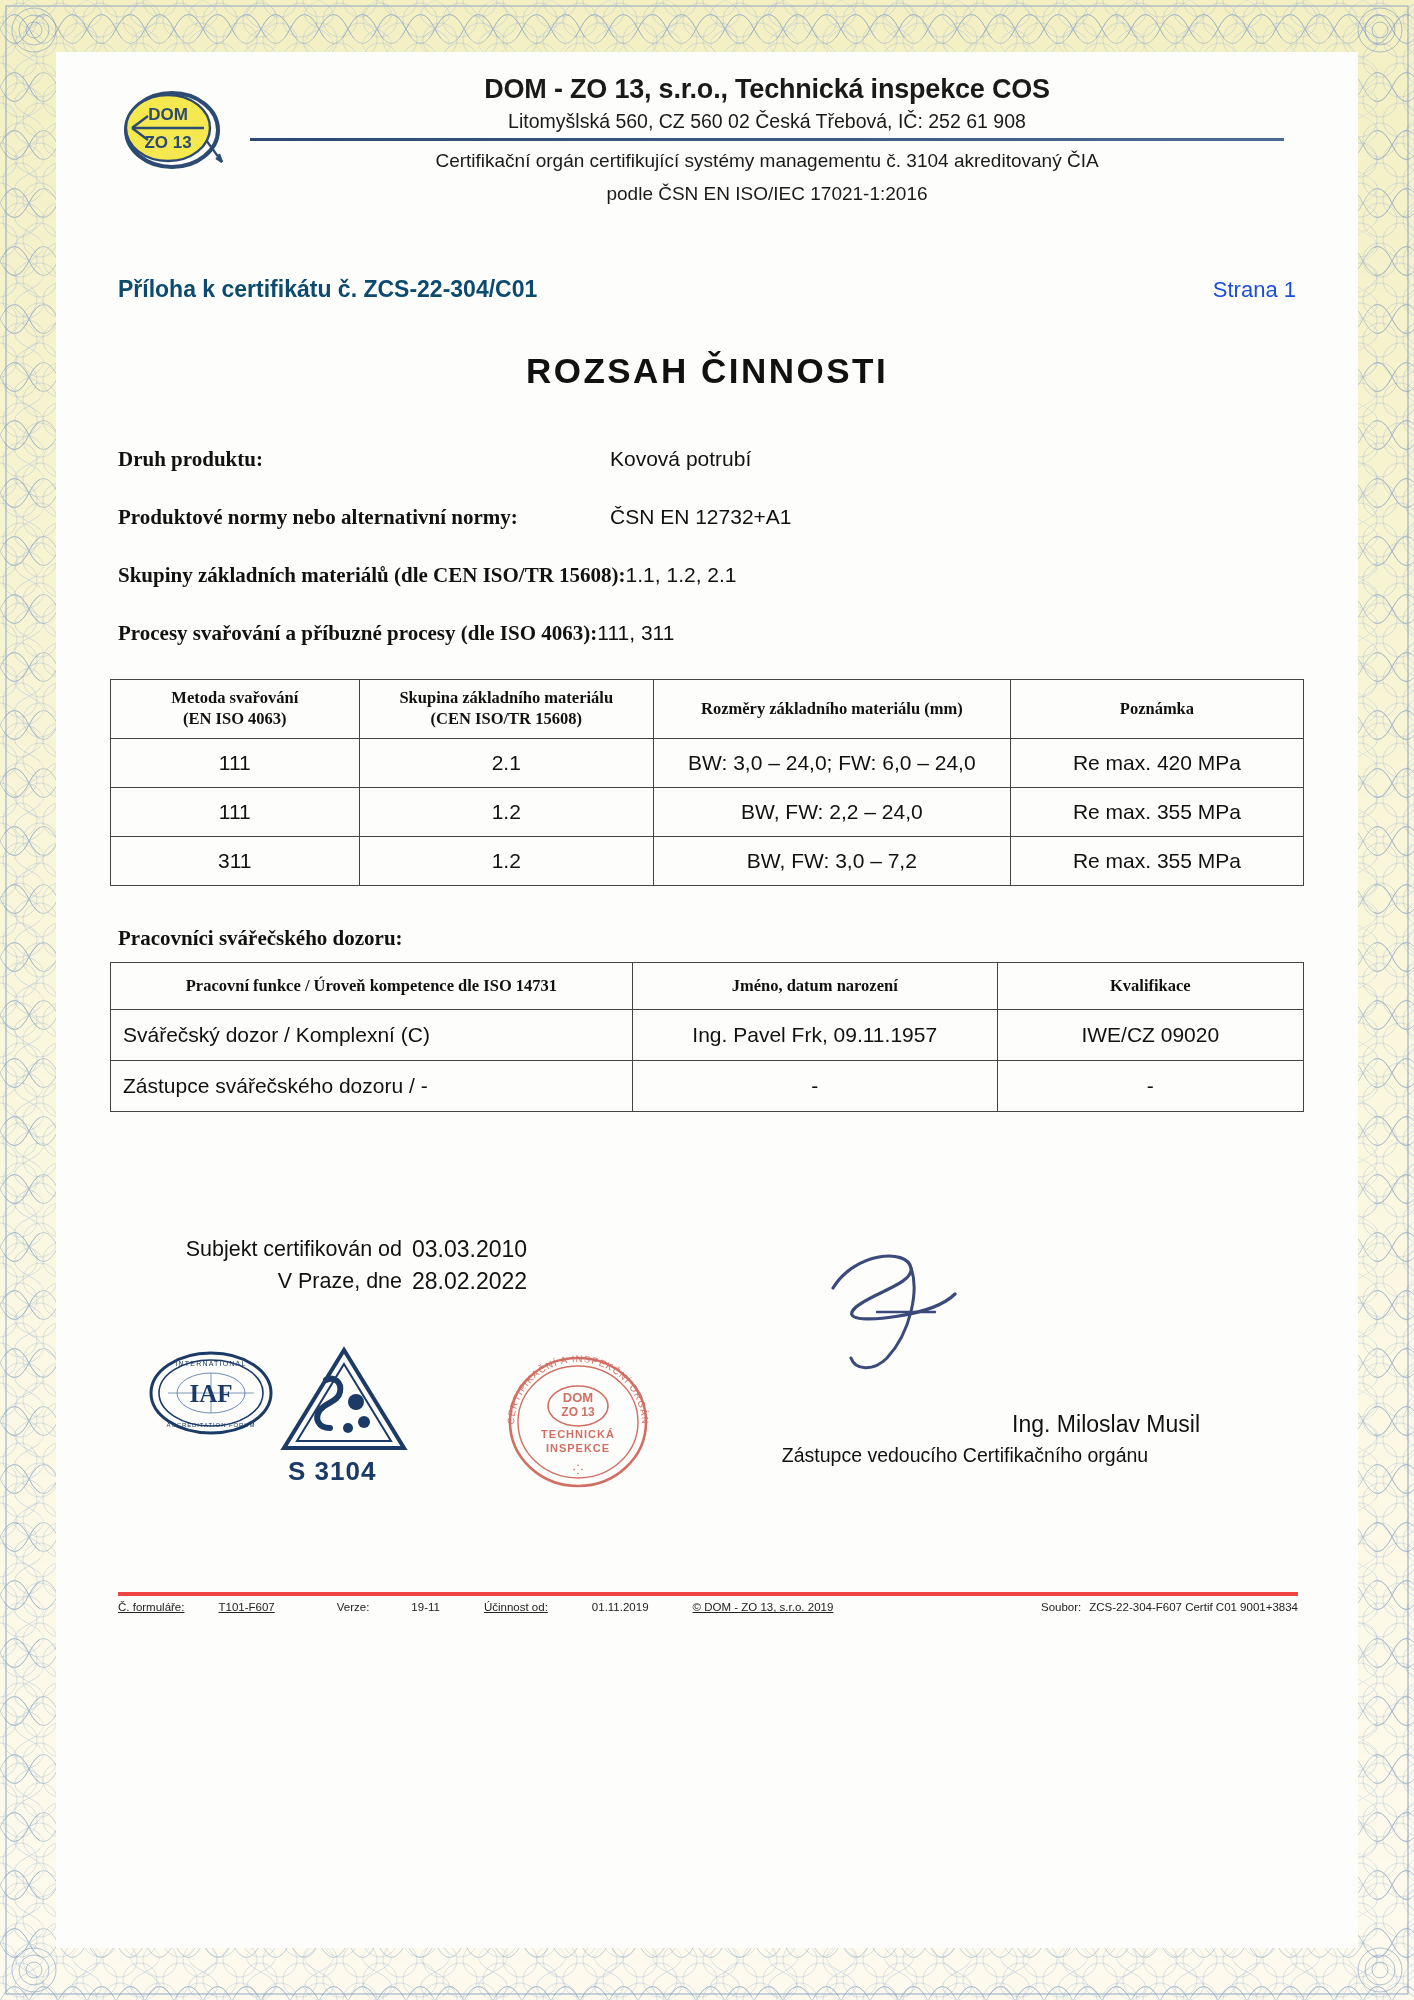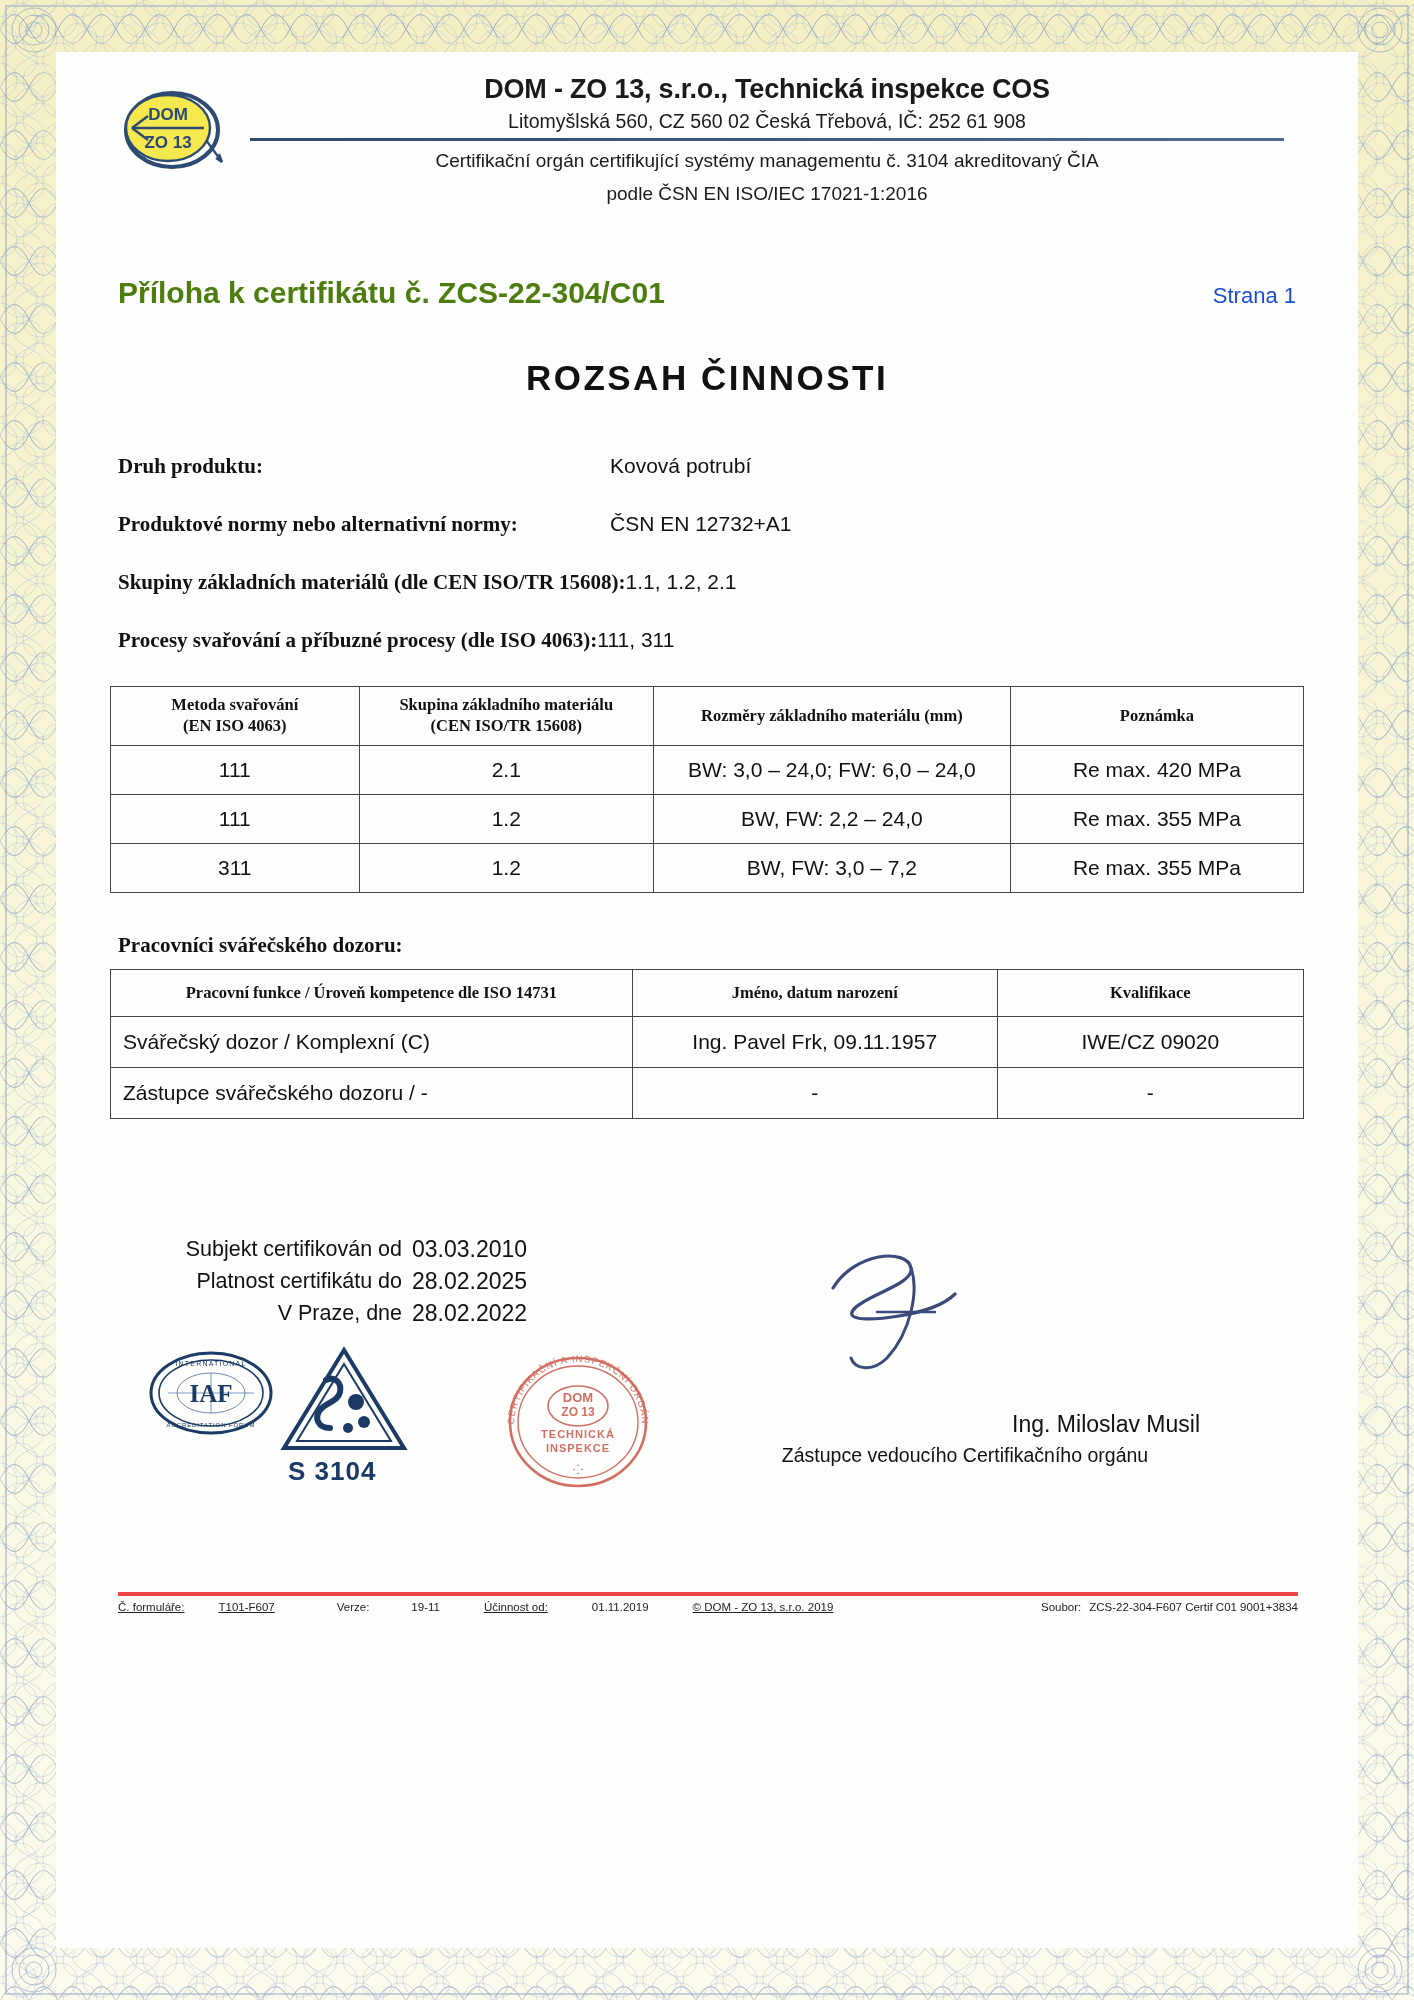--- a/index.html
+++ b/index.html
@@ -92,23 +92,23 @@
 
   
   .appendix-row {
     display: flex;
     justify-content: space-between;
     align-items: baseline;
     margin-top: 52px;
     padding: 0 8px;
   }
   .appendix-label {
-    font-size: 30px;
-    font-weight: bold;
-    color: #4d7c0f;
+    font-size: 23px;
+    font-weight: bold;
+    color: #0c4a6e;
   }
   .page-number {
     font-size: 22px;
     color: #1d4ed8;
   }
 
   
   .doc-title {
     text-align: center;
     font-size: 35px;
@@ -503,24 +503,20 @@
     </table>
 
     <div class="bottom-block">
 
       <div class="dates">
         <div class="date-row">
           <span class="date-caption">Subjekt certifikován od</span>
           <span class="date-value">03.03.2010</span>
         </div>
         <div class="date-row">
-          <span class="date-caption">Platnost certifikátu do</span>
-          <span class="date-value">28.02.2025</span>
-        </div>
-        <div class="date-row">
           <span class="date-caption">V Praze, dne</span>
           <span class="date-value">28.02.2022</span>
         </div>
       </div>
 
       <div class="marks">
 
         <div class="mark-iaf">
           <svg viewBox="0 0 126 86" width="126" height="86" xmlns="http://www.w3.org/2000/svg">
             <ellipse cx="63" cy="43" rx="60" ry="40" fill="none" stroke="#1b3a66" stroke-width="3"></ellipse>

